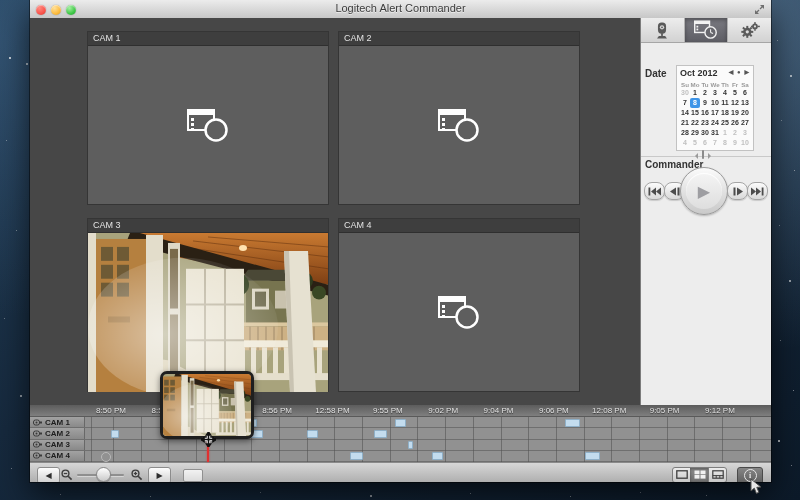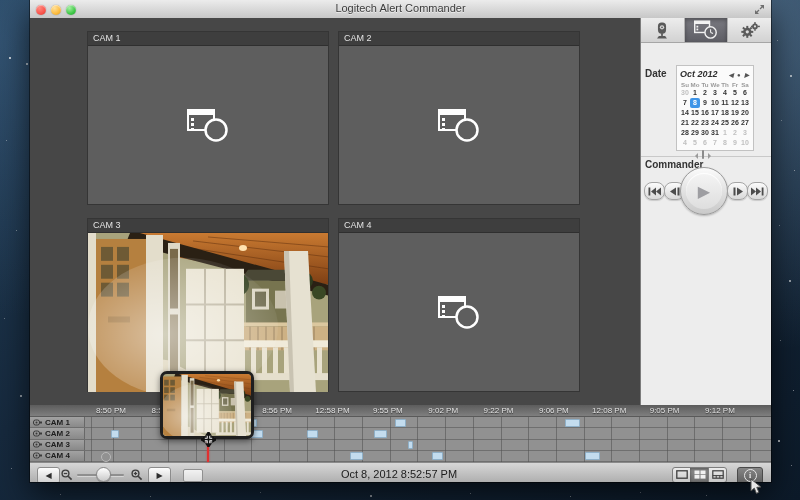--- a/index.html
+++ b/index.html
@@ -40,21 +40,21 @@
   .tabbar{display:flex;height:24px;background:linear-gradient(#ededed,#d2d2d2);border-bottom:1px solid #a6a6a6;}
   .tab{flex:1;display:flex;align-items:center;justify-content:center;border-right:1px solid #b2b2b2;cursor:default;}
   .tab:last-child{border-right:none;}
   .tab.sel{background:linear-gradient(#7b7b82,#5e5e65);box-shadow:inset 0 2px 4px rgba(0,0,0,.35);}
   .alertsbtn{position:absolute;left:12px;top:30px;width:106px;height:17px;border:1px solid #a9a9a9;border-radius:4px;
     background:linear-gradient(#fefefe,#e6e6e6);box-shadow:0 1px 1px rgba(0,0,0,.12);
     font-size:10px;font-weight:bold;color:#333;text-align:center;line-height:17px;}
   .datelabel{position:absolute;left:4px;top:50px;font-weight:bold;}
   .cal{position:absolute;left:35px;top:47px;width:78px;height:86px;background:#fbfbfb;border:1px solid #c2c2c2;
     box-sizing:border-box;padding:2px 3px;}
-  .calhead{display:flex;align-items:center;font-size:9px;font-weight:bold;color:#2e2e2e;height:12px;font-style:italic;}
+  .calhead{display:flex;align-items:flex-start;font-size:9px;font-weight:bold;color:#2e2e2e;height:12px;}
   .calnav{margin-left:auto;font-size:6px;color:#555;letter-spacing:1px;}
   .calwd{display:grid;grid-template-columns:repeat(7,1fr);font-size:6.2px;color:#9a9a9a;font-weight:bold;text-align:center;margin-top:1px;}
   .calgrid{display:grid;grid-template-columns:repeat(7,1fr);grid-auto-rows:10px;font-size:7px;color:#333;
     font-weight:bold;text-align:center;line-height:10px;}
   .calgrid .day.muted{color:#c0c0c0;}
   .calgrid .day.sel{background:#3e95e8;color:#fff;border-radius:2px;}
   .divider{position:absolute;left:0;width:100%;height:1px;background:#c9c9c9;}
   .pblabel{position:absolute;left:4px;top:141px;font-weight:bold;}
   .dial{position:absolute;left:50px;top:132px;width:24px;height:10px;text-align:center;}
   .dial .dline{position:absolute;left:11px;top:0;width:2px;height:9px;background:#8a8a8a;border-radius:1px;}
@@ -443,21 +443,21 @@
 
     <div class="timeline">
       <div class="ruler">
           <span class="rtime" style="left: 81px;">8:50 PM</span>
           <span class="rtime" style="left: 136.36px;">8:52 PM</span>
           <span class="rtime" style="left: 191.72px;">8:54 PM</span>
           <span class="rtime" style="left: 247.08px;">8:56 PM</span>
           <span class="rtime" style="left: 302.44px;">12:58 PM</span>
           <span class="rtime" style="left: 357.8px;">9:55 PM</span>
           <span class="rtime" style="left: 413.16px;">9:02 PM</span>
-          <span class="rtime" style="left: 468.52px;">9:22 PM</span>
+          <span class="rtime" style="left: 468.52px;">9:04 PM</span>
           <span class="rtime" style="left: 523.88px;">9:06 PM</span>
           <span class="rtime" style="left: 579.24px;">12:08 PM</span>
           <span class="rtime" style="left: 634.6px;">9:05 PM</span>
           <span class="rtime" style="left: 689.96px;">9:12 PM</span>
         </div>
       <div class="rows">
           <div class="trow">
             <div class="trow-label">
               <svg width="9" height="7" viewBox="0 0 9 7">
                 <rect x="0.5" y="1" width="6" height="5" rx="2" fill="none" stroke="#3a3a3a" stroke-width="1"></rect>
@@ -525,21 +525,20 @@
       <div class="slider-track"></div>
       <div class="slider-thumb"></div>
       <svg class="mag" id="mag-in" width="12" height="12" viewBox="0 0 12 12">
         <circle cx="4.5" cy="4.5" r="3.4" fill="none" stroke="#3e3e3e" stroke-width="1.4"></circle>
         <line x1="7.2" y1="7.2" x2="10.6" y2="10.6" stroke="#3e3e3e" stroke-width="1.6"></line>
         <line x1="2.8" y1="4.5" x2="6.2" y2="4.5" stroke="#3e3e3e" stroke-width="1.2"></line>
         <line x1="4.5" y1="2.8" x2="4.5" y2="6.2" stroke="#3e3e3e" stroke-width="1.2"></line>
       </svg>
       <div class="tbtn" id="tb-fwd">▶</div>
       <div class="thumbtoggle"></div>
-      <div class="tdate">Oct 8, 2012 8:52:57 PM</div>
       <div class="seg" id="seg1">
         <svg width="12" height="9" viewBox="0 0 12 9">
           <rect x="0.8" y="0.8" width="10.4" height="7.4" fill="none" stroke="#3e3e3e" stroke-width="1.3"></rect>
         </svg>
       </div>
       <div class="seg sel" id="seg2">
         <svg width="12" height="9" viewBox="0 0 12 9">
           <rect x="0.5" y="0.5" width="5" height="3.7" fill="#f0f0f0"></rect>
             <rect x="6.5" y="0.5" width="5" height="3.7" fill="#f0f0f0"></rect>
           <rect x="0.5" y="4.9" width="5" height="3.7" fill="#f0f0f0"></rect>

